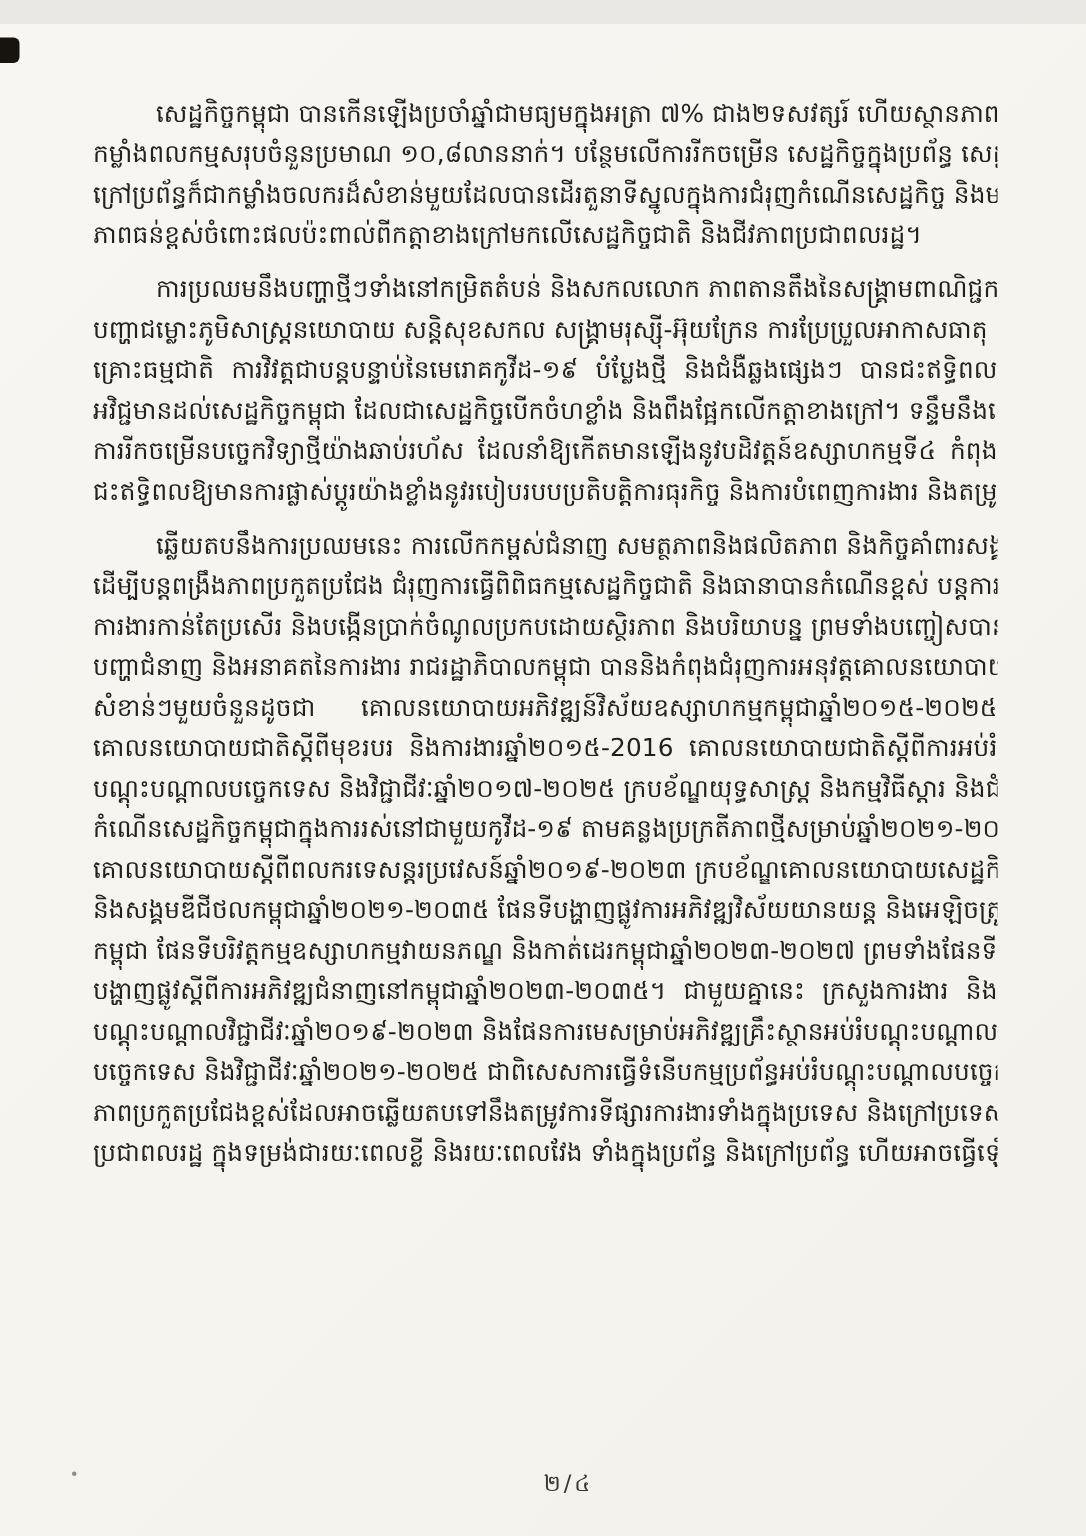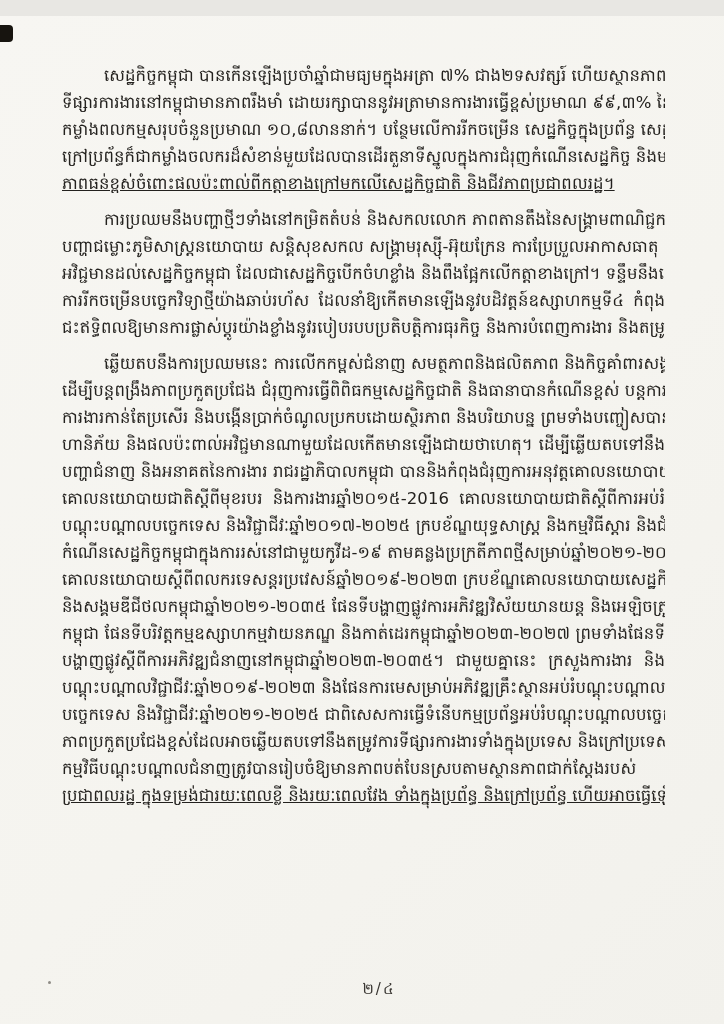--- a/index.html
+++ b/index.html
@@ -53,68 +53,66 @@
     text-align: justify;
     text-align-last: justify;
     overflow: hidden;
     letter-spacing: 0.1px;
   }
   .line.first {
     padding-left: 42px;
   }
   .line.last {
     text-align-last: left;
-    text-decoration: underline;
   }
   .page-number {
     position: absolute;
     left: 17px;
     top: 963px;
     width: 724px;
     text-align: center;
     color: #3a3733;
     font-size: 15px;
     letter-spacing: 2px;
   }
 </style>
 </head>
 <body>
 
 <div class="page">
   <div class="corner-mark"></div>
   <div class="content" id="content">
       <div class="paragraph">
         <div class="line first">សេដ្ឋកិច្ចកម្ពុជា បានកើនឡើងប្រចាំឆ្នាំជាមធ្យមក្នុងអត្រា ៧% ជាង២ទសវត្សរ៍ ហើយស្ថានភាព</div>
-        <div class="line">ទីផ្សារការងារនៅកម្ពុជាមានភាពរឹងមាំ ដោយរក្សាបាននូវអត្រាមានការងារធ្វើខ្ពស់ប្រមាណ ៩៩,៣% នៃ</div>
         <div class="line">កម្លាំងពលកម្មសរុបចំនួនប្រមាណ ១០,៨លាននាក់។ បន្ថែមលើការរីកចម្រើន សេដ្ឋកិច្ចក្នុងប្រព័ន្ធ សេដ្ឋកិច្ច</div>
         <div class="line">ក្រៅប្រព័ន្ធក៏ជាកម្លាំងចលករដ៏សំខាន់មួយដែលបានដើរតួនាទីស្នូលក្នុងការជំរុញកំណើនសេដ្ឋកិច្ច និងមាន</div>
         <div class="line last">ភាពធន់ខ្ពស់ចំពោះផលប៉ះពាល់ពីកត្តាខាងក្រៅមកលើសេដ្ឋកិច្ចជាតិ និងជីវភាពប្រជាពលរដ្ឋ។</div>
       </div>
       <div class="paragraph">
         <div class="line first">ការប្រឈមនឹងបញ្ហាថ្មីៗទាំងនៅកម្រិតតំបន់ និងសកលលោក ភាពតានតឹងនៃសង្គ្រាមពាណិជ្ជកម្ម</div>
         <div class="line">បញ្ហាជម្លោះភូមិសាស្ត្រនយោបាយ សន្តិសុខសកល សង្គ្រាមរុស្ស៊ី-អ៊ុយក្រែន ការប្រែប្រួលអាកាសធាតុ និង</div>
+        <div class="line">គ្រោះធម្មជាតិ ការវិវត្តជាបន្តបន្ទាប់នៃមេរោគកូវីដ-១៩ បំប្លែងថ្មី និងជំងឺឆ្លងផ្សេងៗ បានជះឥទ្ធិពល</div>
         <div class="line">អវិជ្ជមានដល់សេដ្ឋកិច្ចកម្ពុជា ដែលជាសេដ្ឋកិច្ចបើកចំហខ្លាំង និងពឹងផ្អែកលើកត្តាខាងក្រៅ។ ទន្ទឹមនឹងនេះ</div>
         <div class="line">ការរីកចម្រើនបច្ចេកវិទ្យាថ្មីយ៉ាងឆាប់រហ័ស ដែលនាំឱ្យកើតមានឡើងនូវបដិវត្តន៍ឧស្សាហកម្មទី៤ កំពុង</div>
         <div class="line">ជះឥទ្ធិពលឱ្យមានការផ្លាស់ប្ដូរយ៉ាងខ្លាំងនូវរបៀបរបបប្រតិបត្តិការធុរកិច្ច និងការបំពេញការងារ និងតម្រូវការ</div>
       </div>
       <div class="paragraph">
         <div class="line first">ឆ្លើយតបនឹងការប្រឈមនេះ ការលើកកម្ពស់ជំនាញ សមត្ថភាពនិងផលិតភាព និងកិច្ចគាំពារសង្គម</div>
         <div class="line">ដើម្បីបន្តពង្រឹងភាពប្រកួតប្រជែង ជំរុញការធ្វើពិពិធកម្មសេដ្ឋកិច្ចជាតិ និងធានាបានកំណើនខ្ពស់ បន្តការបង្កើត</div>
         <div class="line">ការងារកាន់តែប្រសើរ និងបង្កើនប្រាក់ចំណូលប្រកបដោយស្ថិរភាព និងបរិយាបន្ន ព្រមទាំងបញ្ចៀសបាននូវ</div>
-        <div class="line">ហានិភ័យ និងផលប៉ះពាល់អវិជ្ជមានណាមួយដែលកើតមានឡើងជាយថាហេតុ។ ដើម្បីឆ្លើយតបទៅនឹង</div>
         <div class="line">បញ្ហាជំនាញ និងអនាគតនៃការងារ រាជរដ្ឋាភិបាលកម្ពុជា បាននិងកំពុងជំរុញការអនុវត្តគោលនយោបាយ</div>
+        <div class="line">សំខាន់ៗមួយចំនួនដូចជា គោលនយោបាយអភិវឌ្ឍន៍វិស័យឧស្សាហកម្មកម្ពុជាឆ្នាំ២០១៥-២០២៥</div>
         <div class="line">គោលនយោបាយជាតិស្ដីពីមុខរបរ និងការងារឆ្នាំ២០១៥-2016 គោលនយោបាយជាតិស្ដីពីការអប់រំ</div>
         <div class="line">បណ្ដុះបណ្ដាលបច្ចេកទេស និងវិជ្ជាជីវៈឆ្នាំ២០១៧-២០២៥ ក្របខ័ណ្ឌយុទ្ធសាស្ត្រ និងកម្មវិធីស្ដារ និងជំរុញ</div>
         <div class="line">កំណើនសេដ្ឋកិច្ចកម្ពុជាក្នុងការរស់នៅជាមួយកូវីដ-១៩ តាមគន្លងប្រក្រតីភាពថ្មីសម្រាប់ឆ្នាំ២០២១-២០២៣</div>
         <div class="line">គោលនយោបាយស្ដីពីពលករទេសន្តរប្រវេសន៍ឆ្នាំ២០១៩-២០២៣ ក្របខ័ណ្ឌគោលនយោបាយសេដ្ឋកិច្ច</div>
         <div class="line">និងសង្គមឌីជីថលកម្ពុជាឆ្នាំ២០២១-២០៣៥ ផែនទីបង្ហាញផ្លូវការអភិវឌ្ឍវិស័យយានយន្ត និងអេឡិចត្រូនិក</div>
         <div class="line">កម្ពុជា ផែនទីបរិវត្តកម្មឧស្សាហកម្មវាយនភណ្ឌ និងកាត់ដេរកម្ពុជាឆ្នាំ២០២៣-២០២៧ ព្រមទាំងផែនទី</div>
         <div class="line">បង្ហាញផ្លូវស្ដីពីការអភិវឌ្ឍជំនាញនៅកម្ពុជាឆ្នាំ២០២៣-២០៣៥។ ជាមួយគ្នានេះ ក្រសួងការងារ និង</div>
         <div class="line">បណ្ដុះបណ្ដាលវិជ្ជាជីវៈឆ្នាំ២០១៩-២០២៣ និងផែនការមេសម្រាប់អភិវឌ្ឍគ្រឹះស្ថានអប់រំបណ្ដុះបណ្ដាល</div>
         <div class="line">បច្ចេកទេស និងវិជ្ជាជីវៈឆ្នាំ២០២១-២០២៥ ជាពិសេសការធ្វើទំនើបកម្មប្រព័ន្ធអប់រំបណ្ដុះបណ្ដាលបច្ចេកទេស</div>
         <div class="line">ភាពប្រកួតប្រជែងខ្ពស់ដែលអាចឆ្លើយតបទៅនឹងតម្រូវការទីផ្សារការងារទាំងក្នុងប្រទេស និងក្រៅប្រទេស។</div>
-        <div class="line">កម្មវិធីបណ្ដុះបណ្ដាលជំនាញត្រូវបានរៀបចំឱ្យមានភាពបត់បែនស្របតាមស្ថានភាពជាក់ស្ដែងរបស់</div>
         <div class="line last">ប្រជាពលរដ្ឋ ក្នុងទម្រង់ជារយៈពេលខ្លី និងរយៈពេលវែង ទាំងក្នុងប្រព័ន្ធ និងក្រៅប្រព័ន្ធ ហើយអាចធ្វើឡើង</div>
       </div>
     </div>
   <div class="speck"></div>
   <div class="page-number">២/៤</div>
 </div>
 
 </body></html>

